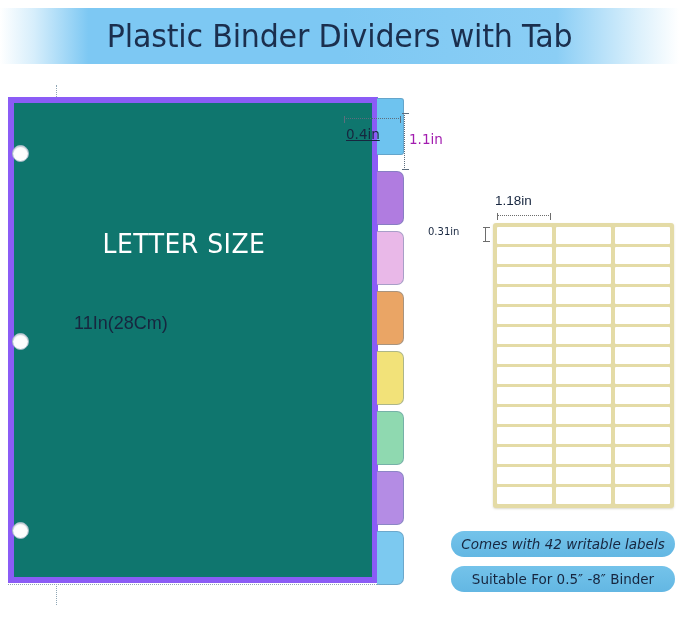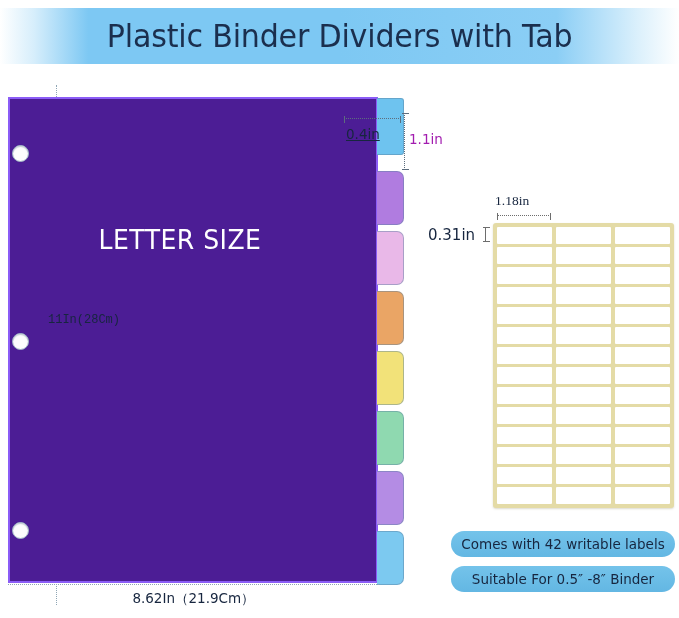--- a/index.html
+++ b/index.html
@@ -52,22 +52,22 @@
     top: 85px;
     width: 420px;
     height: 520px;
   }
   #divider-body {
     position: absolute;
     left: 8px;
     top: 12px;
     width: 370px;
     height: 486px;
-    background: #4c1d95;
-    border: 2px solid #8b5cf6;
+    background: #0f766e;
+    border: 6px solid #8b5cf6;
     box-sizing: border-box;
   }
   .punch-hole {
     position: absolute;
     left: 12px;
     width: 15px;
     height: 15px;
     border-radius: 50%;
     background: #fdfdfd;
     border: 1px solid #9fb6c4;
@@ -80,25 +80,25 @@
     width: 340px;
     text-align: center;
     color: #ffffff;
     font-size: 27px;
     font-family: "DejaVu Sans", sans-serif;
     letter-spacing: 0.5px;
     transform: scaleX(0.93);
   }
   #height-dim-label {
     position: absolute;
-    left: 48px;
+    left: 74px;
     top: 228px;
-    font-size: 12px;
-    color: #17263f;
-    font-family: Liberation Mono, monospace;
+    font-size: 18px;
+    color: #17263f;
+    font-family: Liberation Sans, sans-serif;
   }
   #vertical-guide {
     position: absolute;
     left: 56px;
     top: 0px;
     width: 0;
     height: 520px;
     border-left: 1px dotted #8fa6b5;
   }
   #bottom-guide {
@@ -235,21 +235,21 @@
     border-left: 1px solid #6d6d6d;
   }
   #sheet-w-dim::before { left: 0; }
   #sheet-w-dim::after { right: 0; }
   #sheet-w-label {
     position: absolute;
     left: 70px;
     top: 8px;
     font-size: 13.5px;
     color: #17263f;
-    font-family: Liberation Serif, serif;
+    font-family: Liberation Sans, sans-serif;
   }
   #sheet-h-dim {
     position: absolute;
     left: 60px;
     top: 42px;
     width: 0;
     height: 15px;
     border-left: 1px solid #6d6d6d;
   }
   #sheet-h-dim::before, #sheet-h-dim::after {
@@ -259,42 +259,42 @@
     height: 0;
     width: 7px;
     border-top: 1px solid #6d6d6d;
   }
   #sheet-h-dim::before { top: 0; }
   #sheet-h-dim::after { bottom: 0; }
   #sheet-h-label {
     position: absolute;
     left: 3px;
     top: 41px;
-    font-size: 15px;
+    font-size: 10px;
     color: #17263f;
     font-family: "DejaVu Sans", sans-serif;
   }
 
   
   .pill {
     position: absolute;
     left: 451px;
     width: 224px;
     height: 26px;
     border-radius: 13px;
     background: linear-gradient(to bottom, #74c3ea 0%, #63b7e3 100%);
     display: flex;
     align-items: center;
     justify-content: center;
     color: #17263f;
     font-size: 13.5px;
     font-family: "DejaVu Sans", sans-serif;
     white-space: nowrap;
   }
-  #pill-labels { top: 531px; }
+  #pill-labels { top: 531px; font-style: italic; }
   #pill-binder { top: 566px; }
 </style>
 </head>
 <body>
 
 <div id="title-banner">
   <div id="title-text">Plastic Binder Dividers with Tab</div>
 </div>
 
 <div id="divider-figure">
@@ -319,21 +319,20 @@
   <div class="tab" style="top: 326px; background:#8fd9b0;"></div>
   <div class="tab" style="top: 386px; background:#b48ce4;"></div>
   <div class="tab" style="top: 446px; background:#7cc9f0;"></div>
 
   <div id="tabw-dim"></div>
   <div id="tabw-label">0.4in</div>
   <div id="tabh-dim"></div>
   <div id="tabh-label">1.1in</div>
 
   <div id="bottom-guide"></div>
-  <div id="width-dim-label">8.62In（21.9Cm）</div>
 </div>
 
 <div id="label-sheet-figure">
   <div id="sheet-w-label">1.18in</div>
   <div id="sheet-w-dim"></div>
   <div id="sheet-h-label">0.31in</div>
   <div id="sheet-h-dim"></div>
   <div id="label-sheet">
       <div class="label-cell"></div>
       <div class="label-cell"></div>

